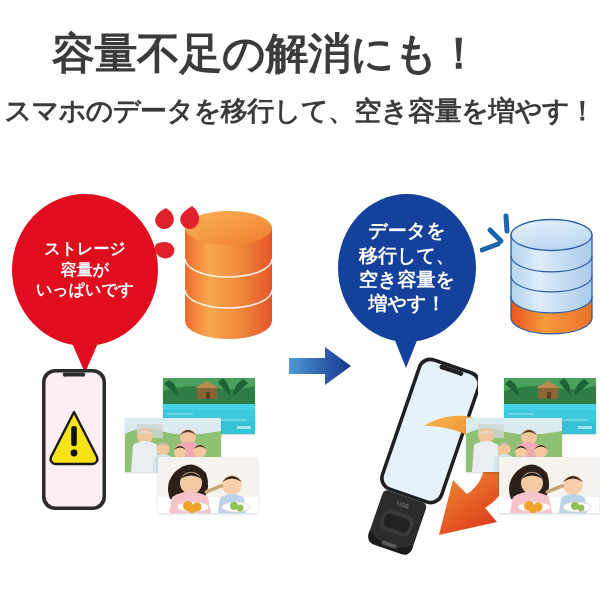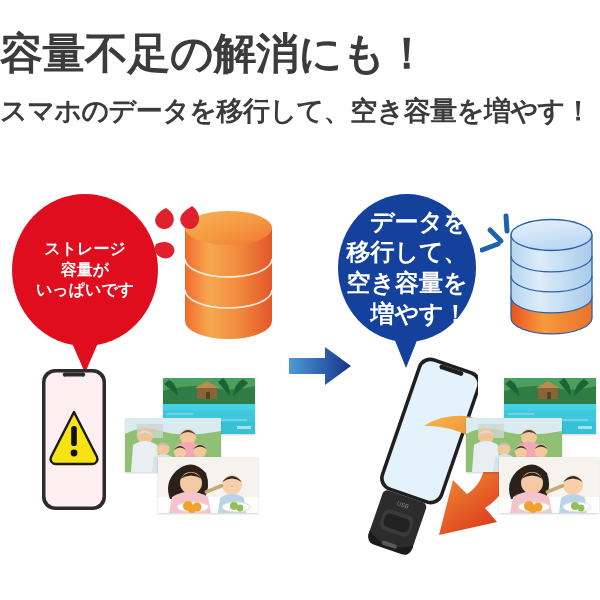--- a/index.html
+++ b/index.html
@@ -8,28 +8,30 @@
     background:#ffffff;
     font-family:"Liberation Sans","DejaVu Sans",sans-serif;
     overflow:hidden;
     position:relative;
   }
   .stage{position:absolute;inset:0;width:600px;height:600px;}
 
   
   .title{
     position:absolute;left:0;top:30px;width:532px;
+    text-align:center;
     font-size:43px;line-height:1.1;
     font-weight:bold;
     color:#3b3b3b;
     letter-spacing:-0.5px;
     white-space:nowrap;
   }
   .subtitle{
     position:absolute;left:0;top:96px;width:600px;
+    text-align:center;
     font-size:27px;line-height:1.15;
     font-weight:bold;
     color:#3b3b3b;
     letter-spacing:-0.5px;
     white-space:nowrap;
   }
 
   
   .bubble{
     position:absolute;
@@ -57,22 +59,21 @@
   }
   #bubble-red .tail{
     left:60px;bottom:-27px;
     border-left:13px solid transparent;
     border-right:13px solid transparent;
     border-top:30px solid #e00d1e;
   }
   #bubble-blue{
     left:338px;top:194px;width:138px;height:148px;
     background:#13419c;
-    font-size:24px;
-    text-align:right;
+    font-size:19px;
   }
   #bubble-blue .tail{
     left:56px;bottom:-26px;
     border-left:12px solid transparent;
     border-right:12px solid transparent;
     border-top:30px solid #13419c;
   }
 
   
   .art{position:absolute;}

